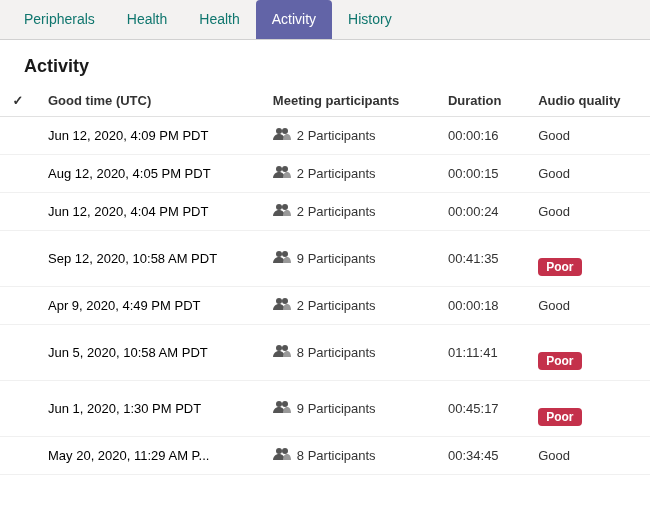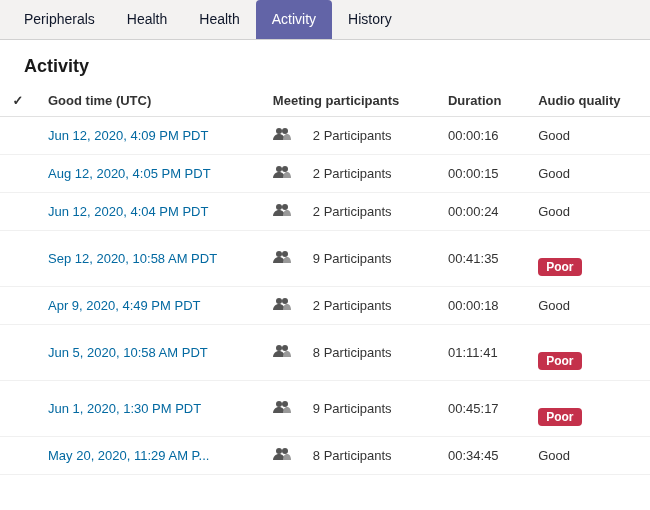--- a/index.html
+++ b/index.html
@@ -14,21 +14,21 @@
       background: #f3f2f1;
       display: flex;
       align-items: stretch;
       padding: 0 8px;
       border-bottom: 1px solid #d1d1d1;
       height: 40px;
     }
     .tab {
       padding: 0 16px;
       font-size: 14px;
-      color: #0f172a;
+      color: #0f766e;
       cursor: pointer;
       display: flex;
       align-items: center;
       border: none;
       background: transparent;
       white-space: nowrap;
       border-bottom: 2px solid transparent;
     }
     .tab.active {
       background: #6264a7;
@@ -79,28 +79,28 @@
       padding: 10px 12px;
       color: #333;
       vertical-align: middle;
     }
     tbody td:first-child {
       width: 36px;
       text-align: center;
       color: #555;
     }
     .link-cell {
-      color: #0369a1;
+      color: #000000;
       cursor: pointer;
       text-decoration: none;
     }
     .participants-cell {
       display: flex;
       align-items: center;
-      gap: 22px;
+      gap: 6px;
       color: #333;
     }
     .participants-icon {
       font-size: 14px;
       color: #555;
     }
     .badge-poor {
       background: #c4314b;
       color: #fff;
       font-size: 12px;

